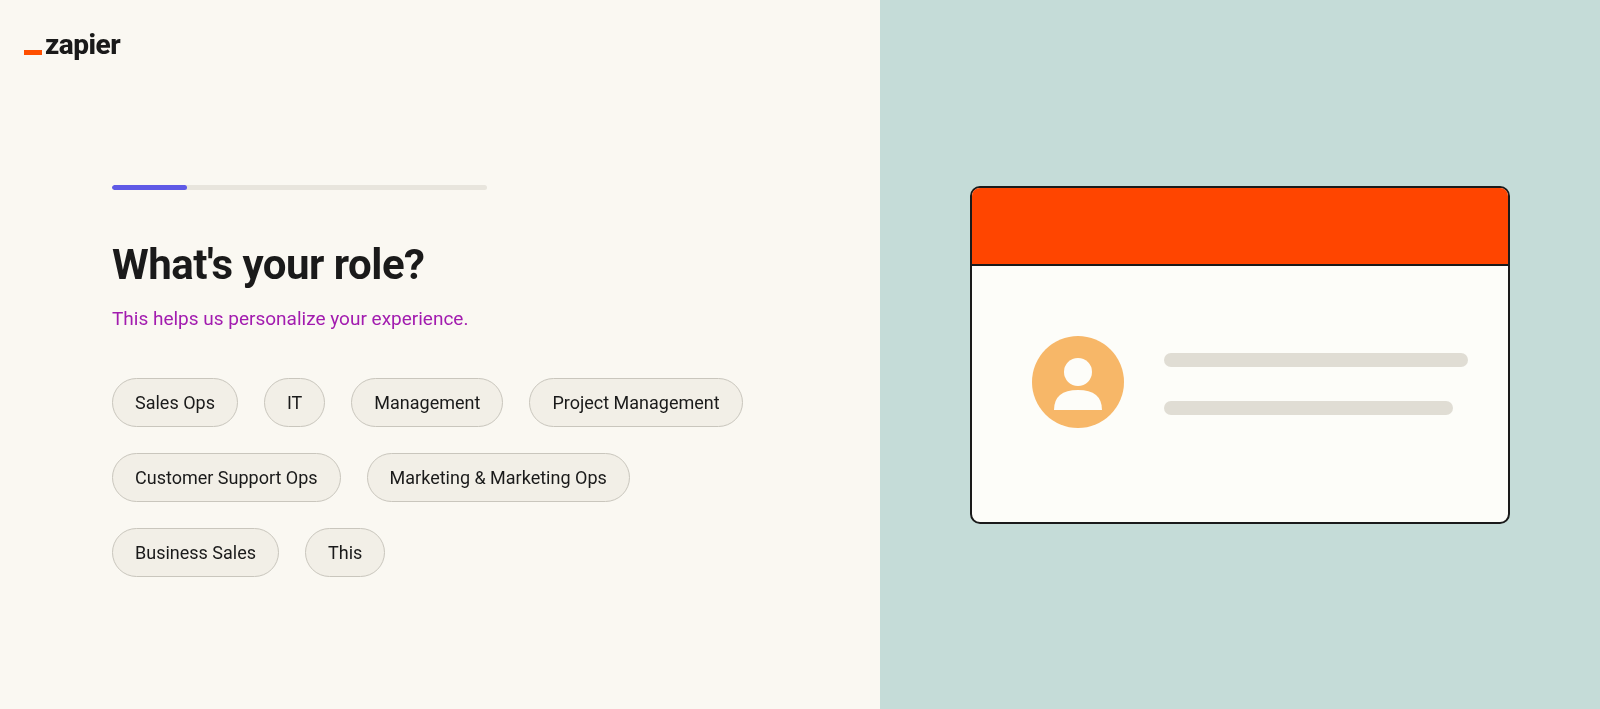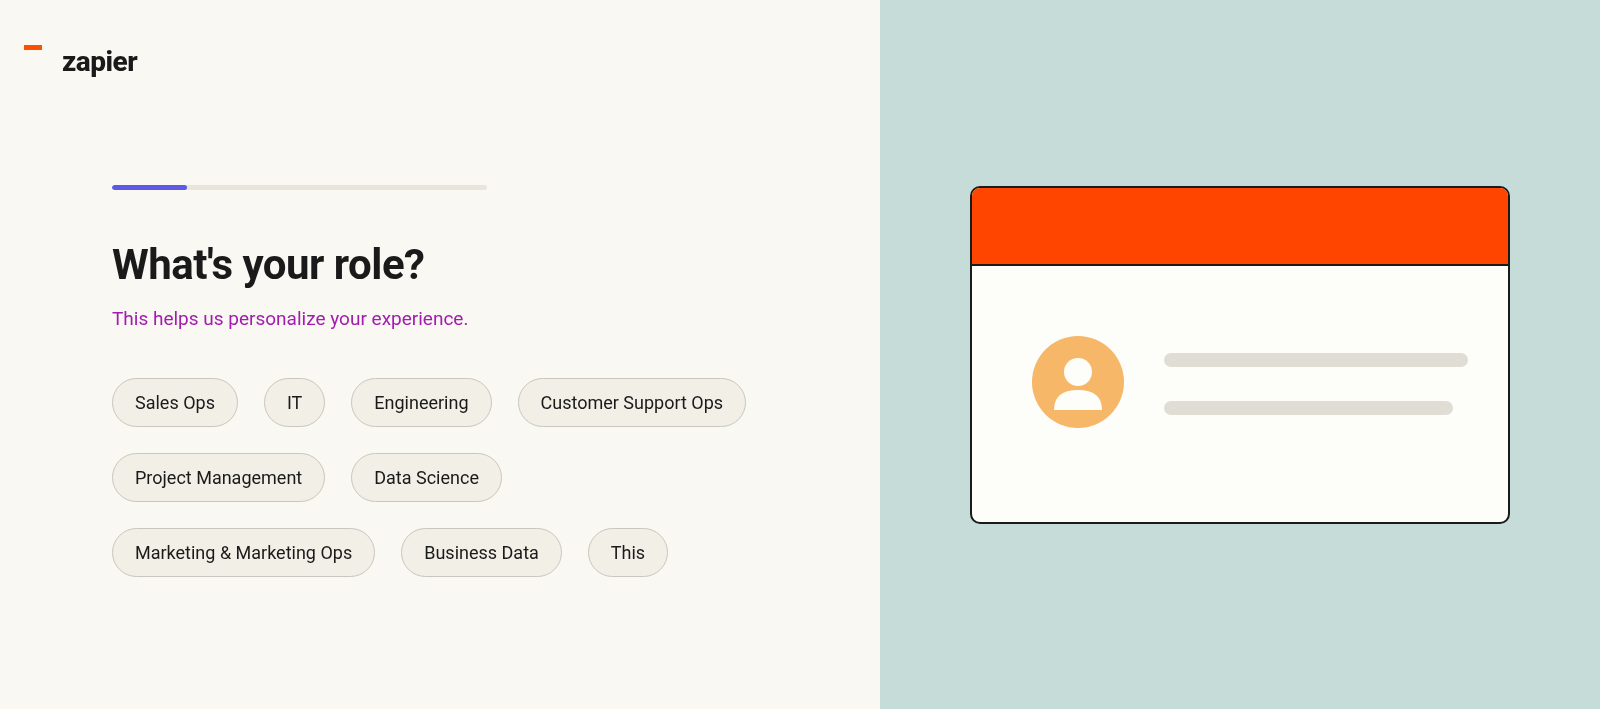--- a/index.html
+++ b/index.html
@@ -24,24 +24,25 @@
     .right-panel {
       flex: 1;
       height: 100%;
       background: #c5dcd8;
       display: flex;
       align-items: center;
       justify-content: center;
     }
     .logo {
       position: absolute;
-      top: 45px;
+      top: 28px;
       left: 24px;
       display: flex;
-      gap: 20px;
+      align-items: flex-end;
+      gap: 3px;
     }
     .logo-underscore {
       width: 18px;
       height: 5px;
       background: #ff4f00;
       margin-bottom: 6px;
     }
     .logo-text {
       font-size: 28px;
       font-weight: 800;
@@ -144,26 +145,25 @@
     <div class="progress-bar">
       <div class="progress-fill"></div>
     </div>
 
     <h1 class="heading">What's your role?</h1>
     <p class="subheading">This helps us personalize your experience.</p>
 
     <div class="chips">
       <button class="chip">Sales Ops</button>
       <button class="chip">IT</button>
-      <button class="chip">Engineering</button>
+      <button class="chip">Management</button>
+      <button class="chip">Project Management</button>
       <button class="chip">Customer Support Ops</button>
-      <button class="chip">Project Management</button>
-      <button class="chip">Data Science</button>
       <button class="chip">Marketing &amp; Marketing Ops</button>
-      <button class="chip">Business Data</button>
+      <button class="chip">Business Sales</button>
       <button class="chip">This</button>
     </div>
   </div>
 </div>
 
 <div class="right-panel">
   <div class="illustration-card">
     <div class="card-header"></div>
     <div class="card-body">
       <div class="avatar">

